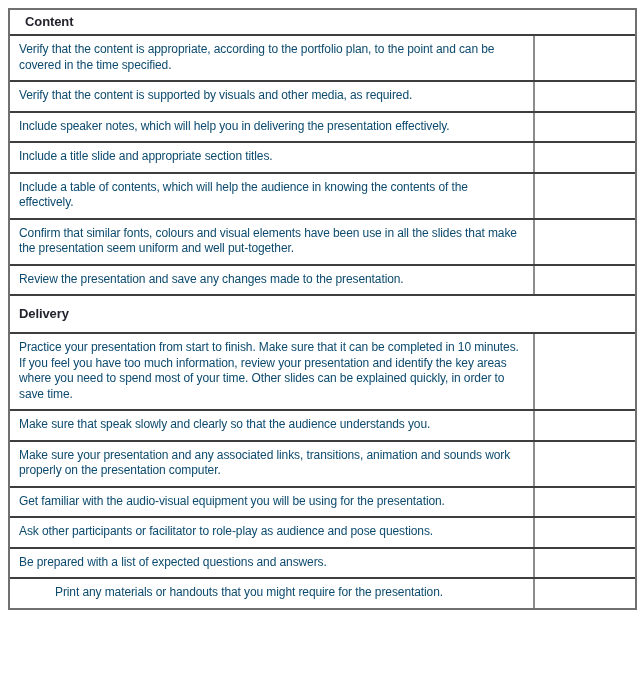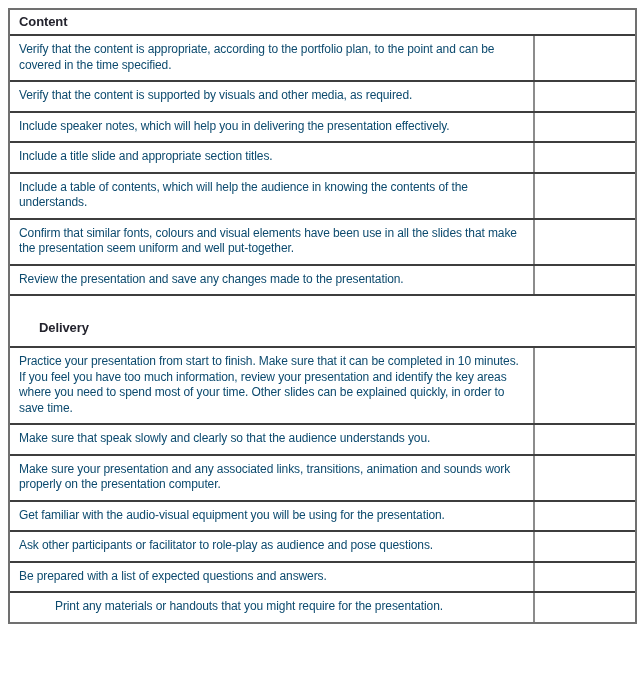--- a/index.html
+++ b/index.html
@@ -20,24 +20,24 @@
     display: flex;
     border-bottom: 2px solid #3e3e3e;
     align-items: stretch;
   }
   .t-row:last-child { border-bottom: none; margin-left: 36px; }
   .section-header {
     display: block;
     font-size: 13px;
     font-weight: bold;
     color: #23232d;
-    padding: 4px 9px 5px 9px;
+    padding: 4px 9px 5px 15px;
     letter-spacing: -0.1px;
   }
-  .section-header.tall { padding: 24px 9px 11px 9px; margin-left: 20px; }
+  .section-header.tall { padding: 10px 9px 11px 9px; }
   .cell-text {
     flex: 1 1 auto;
     font-size: 12px;
     line-height: 15.5px;
     color: #0c4a6e;
     letter-spacing: -0.1px;
     padding: 6px 10px 7px 9px;
     min-height: 21px;
   }
   .cell-check {
@@ -65,21 +65,21 @@
     </div>
     <div class="t-row">
       <div class="cell-text">Include speaker notes, which will help you in delivering the presentation effectively.</div>
       <div class="cell-check"></div>
     </div>
     <div class="t-row">
       <div class="cell-text">Include a title slide and appropriate section titles.</div>
       <div class="cell-check"></div>
     </div>
     <div class="t-row">
-      <div class="cell-text">Include a table of contents, which will help the audience in knowing the contents of the understands.</div>
+      <div class="cell-text">Include a table of contents, which will help the audience in knowing the contents of the effectively.</div>
       <div class="cell-check"></div>
     </div>
     <div class="t-row">
       <div class="cell-text">Confirm that similar fonts, colours and visual elements have been use in all the slides that make the presentation seem uniform and well put-together.</div>
       <div class="cell-check"></div>
     </div>
     <div class="t-row">
       <div class="cell-text">Review the presentation and save any changes made to the presentation.</div>
       <div class="cell-check"></div>
     </div>

